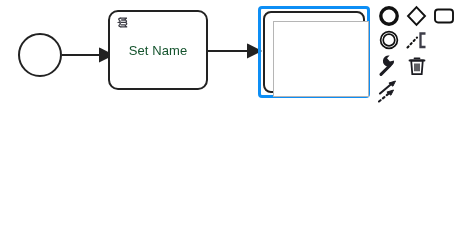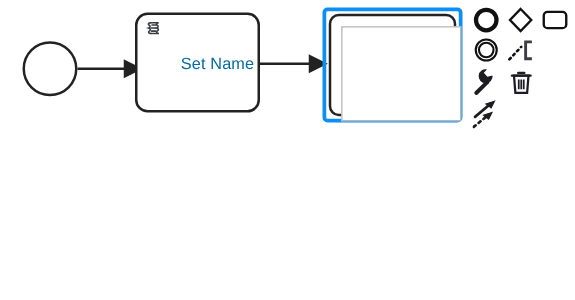--- a/index.html
+++ b/index.html
@@ -49,23 +49,22 @@
   #script-task-label {
     position: absolute;
     left: 0;
     top: 0;
     width: 100%;
     height: 100%;
     display: flex;
     align-items: center;
     justify-content: center;
     font-size: 13px;
-    color: #0369a1;
+    color: #14532d;
     letter-spacing: 0.1px;
-    padding-left: 16px;
   }
   #script-task-icon {
     position: absolute;
     left: 4px;
     top: 3px;
     width: 20px;
     height: 20px;
   }
 
   

